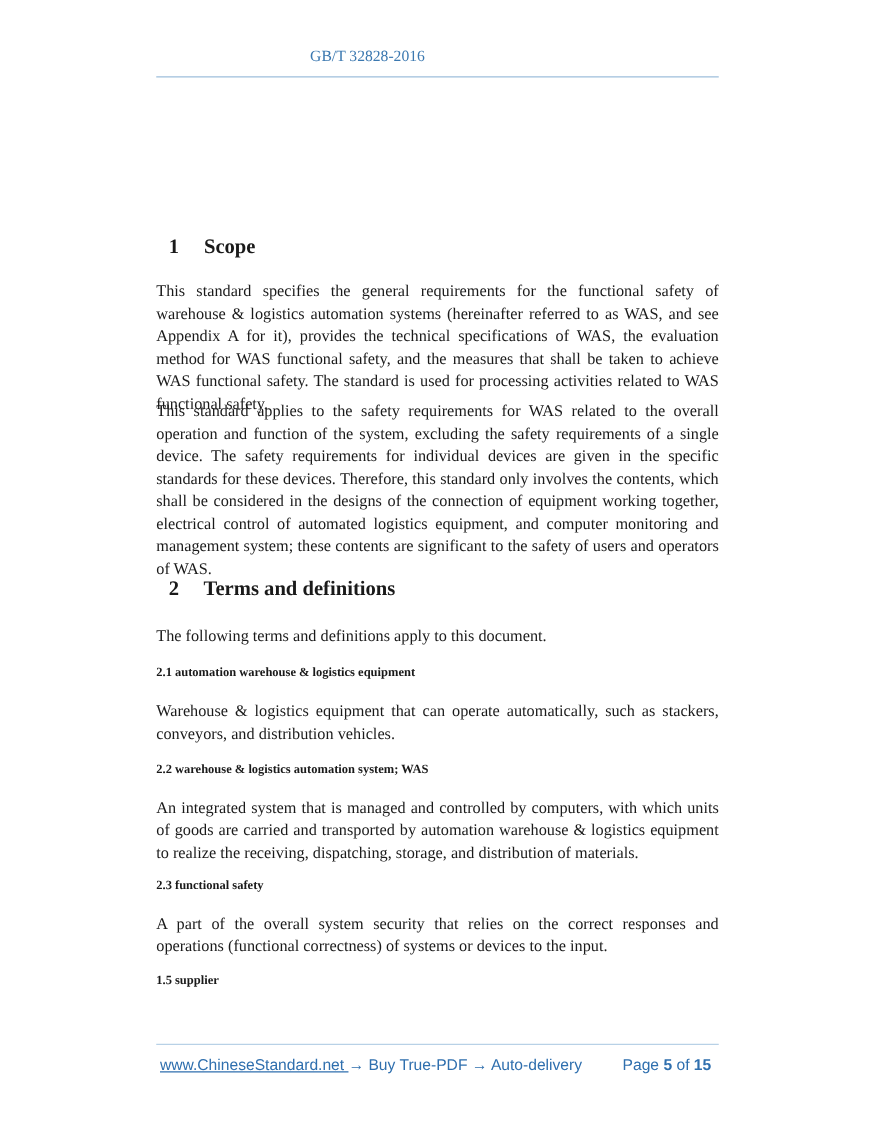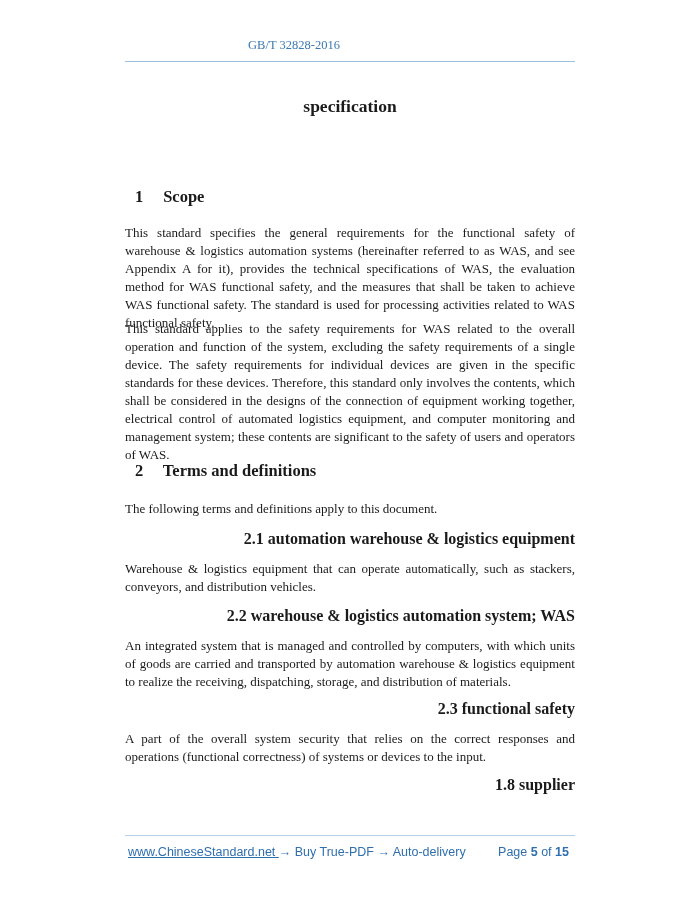--- a/index.html
+++ b/index.html
@@ -8,37 +8,36 @@
     .header-code { position:absolute; top:38px; left:0; width:588px; text-align:center;
                    font-size:12.5px; color:#3b78b0; }
     .header-rule { position:absolute; top:61px; left:125px; width:450px; height:0;
                    border-top:1px solid #9ebfdb; }
     .doc-title { position:absolute; top:88px; left:125px; width:450px; text-align:center;
                  font-weight:bold; font-size:17.5px; line-height:36px; }
     .content { position:absolute; left:125px; width:450px; }
     .h1 { font-weight:bold; font-size:16.5px;margin-left:10px; }
     .h1 .num { display:inline-block; width:24px; }
     .p { font-size:13px; line-height:18px; text-align:justify; margin:0; }
-    .h2 { font-weight:bold; font-size:16px; line-height:18px;text-align:right; }
+    .h2 { font-weight:bold; font-size:10px; line-height:18px; }
     .footer-rule { position:absolute; top:835px; left:125px; width:450px; height:0;
                    border-top:1px solid #b8d1e6; }
     .footer { position:absolute; top:845px; left:128px; width:447px; height:16px;
               font-family:"Liberation Sans", "DejaVu Sans", sans-serif; font-size:12.5px; color:#2f6fae; }
     .footer .link { text-decoration:underline; color:#2f6fae; }
     .footer .pager { position:absolute; right:6px; top:0; }
     .footer .pager b { font-weight:bold; }
   </style>
 </head>
 <body>
 
 <div class="header-code">GB/T 32828-2016</div>
 <div class="header-rule"></div>
 
 <div class="doc-title">
-  <div>specification</div>
 </div>
 
 <div class="content h1" style="top:187px;">
   <span class="num">1</span>
   <span>Scope</span>
 </div>
 <p class="content p" style="top:224px;">This standard specifies the general requirements for the functional safety of warehouse &amp; logistics automation systems (hereinafter referred to as WAS, and see Appendix A for it), provides the technical specifications of WAS, the evaluation method for WAS functional safety, and the measures that shall be taken to achieve WAS functional safety. The standard is used for processing activities related to WAS functional safety.</p>
 <p class="content p" style="top:320px;">This standard applies to the safety requirements for WAS related to the overall operation and function of the system, excluding the safety requirements of a single device. The safety requirements for individual devices are given in the specific standards for these devices. Therefore, this standard only involves the contents, which shall be considered in the designs of the connection of equipment working together, electrical control of automated logistics equipment, and computer monitoring and management system; these contents are significant to the safety of users and operators of WAS.</p>
 
 <div class="content h1" style="top:461px;">
@@ -49,21 +48,21 @@
 
 <div class="content h2" style="top:530px;">2.1 automation warehouse &amp; logistics equipment</div>
 <p class="content p" style="top:560px;">Warehouse &amp; logistics equipment that can operate automatically, such as stackers, conveyors, and distribution vehicles.</p>
 
 <div class="content h2" style="top:607px;">2.2 warehouse &amp; logistics automation system; WAS</div>
 <p class="content p" style="top:637px;">An integrated system that is managed and controlled by computers, with which units of goods are carried and transported by automation warehouse &amp; logistics equipment to realize the receiving, dispatching, storage, and distribution of materials.</p>
 
 <div class="content h2" style="top:700px;">2.3 functional safety</div>
 <p class="content p" style="top:730px;">A part of the overall system security that relies on the correct responses and operations (functional correctness) of systems or devices to the input.</p>
 
-<div class="content h2" style="top:776px;">1.8 supplier</div>
+<div class="content h2" style="top:776px;">1.5 supplier</div>
 
 <div class="footer-rule"></div>
 <div class="footer">
   <span class="link">www.ChineseStandard.net </span><span>→</span><span> Buy True-PDF </span><span>→</span><span> Auto-delivery</span>
   <span class="pager">
     <span>Page</span>
     <b>5</b>
     <span>of</span>
     <b>15</b>
   </span>

